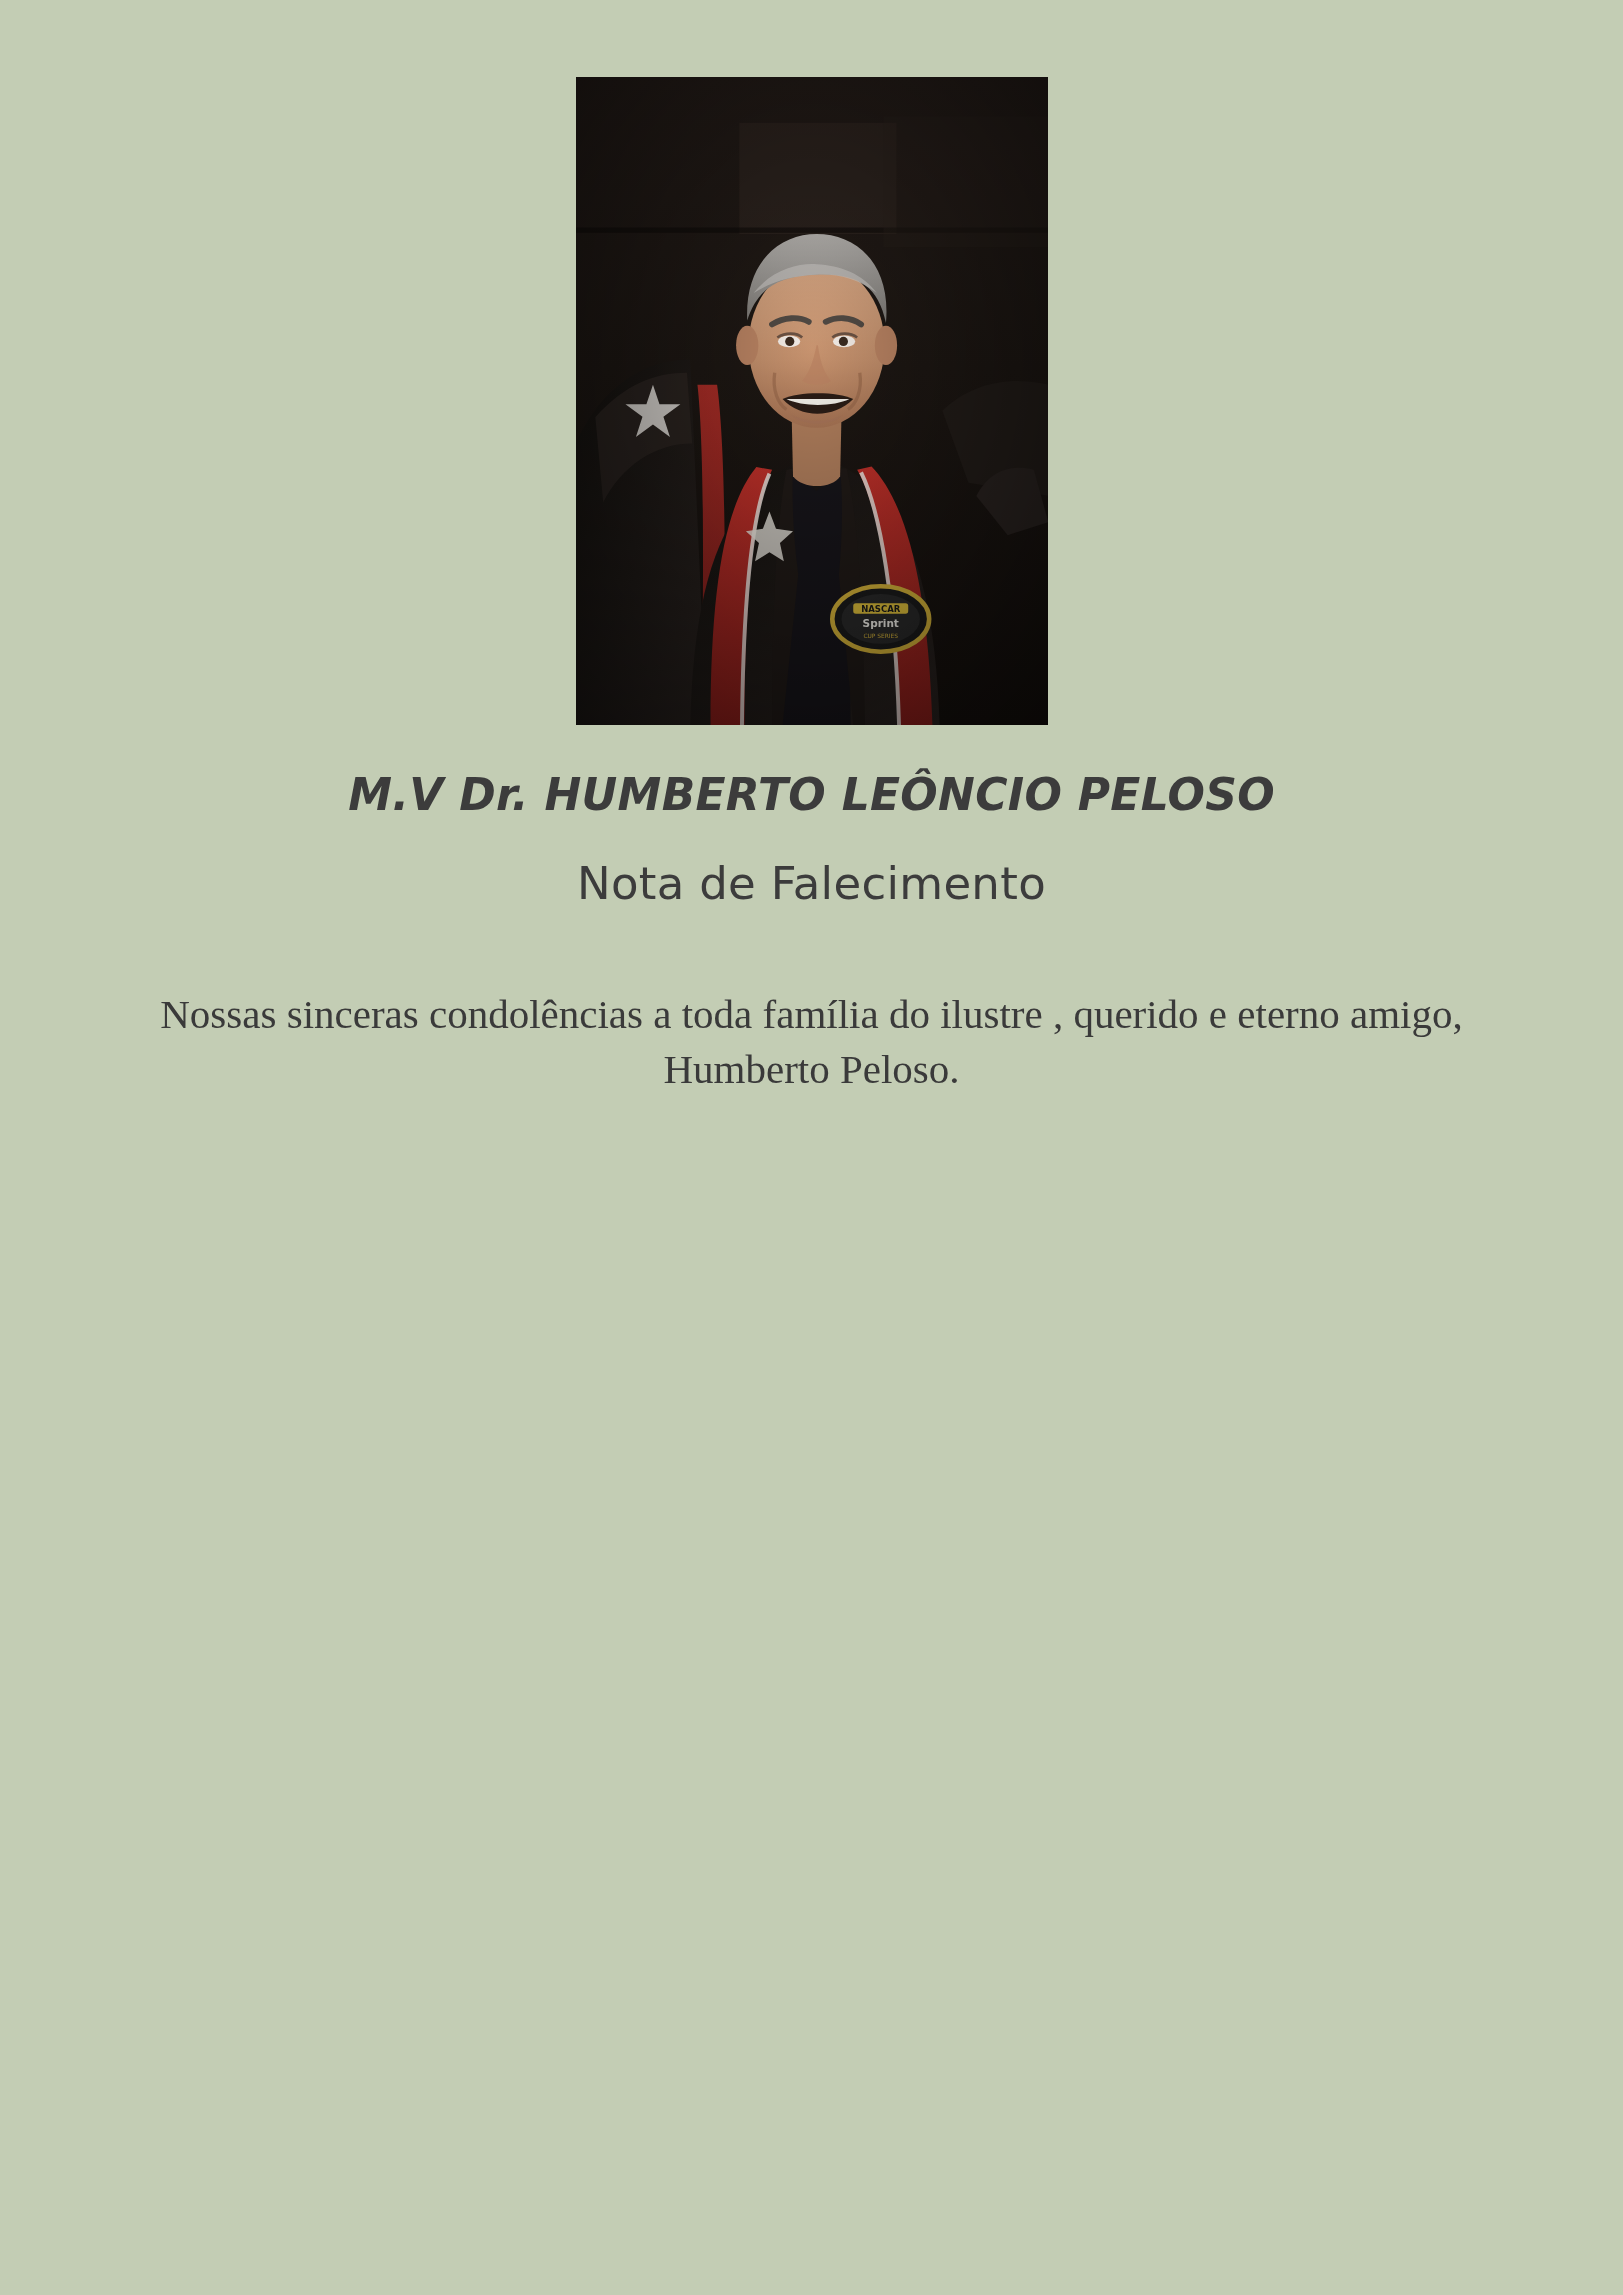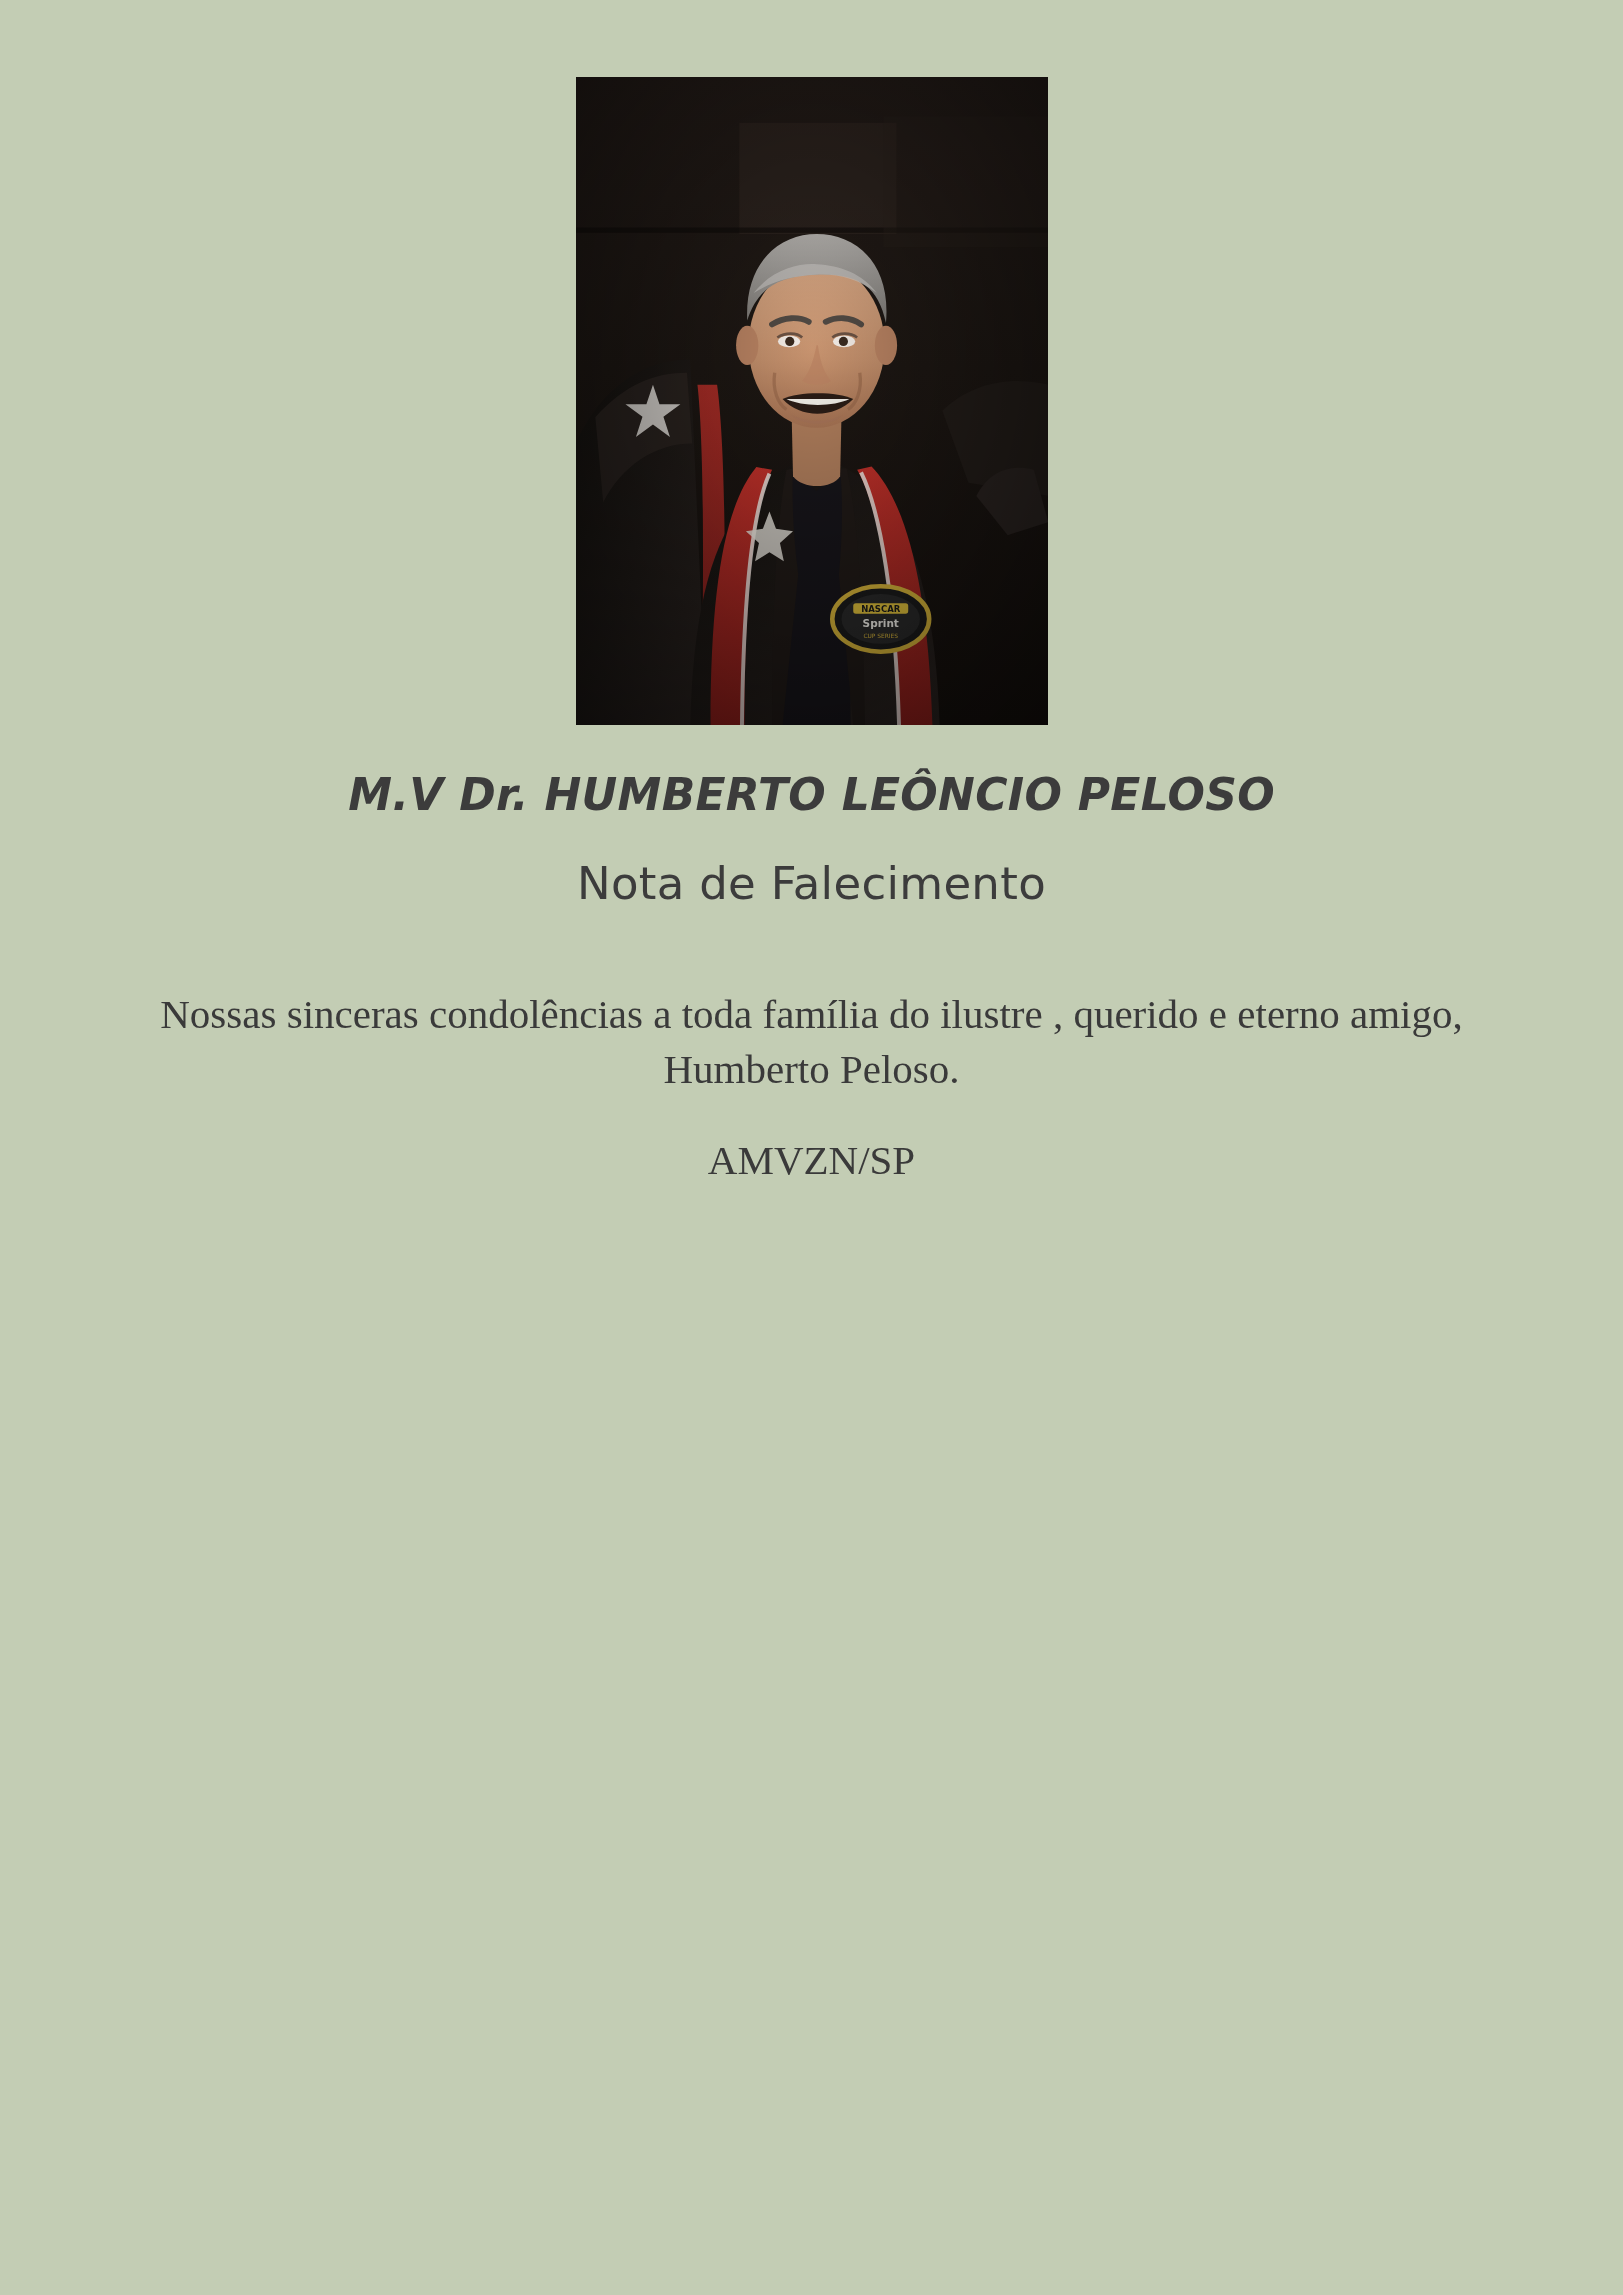--- a/index.html
+++ b/index.html
@@ -195,17 +195,16 @@
       <rect x="0" y="0" width="722" height="990" fill="url(#vign)"></rect>
     </svg>
   </div>
 
   <div class="headline">M.V Dr. HUMBERTO LEÔNCIO PELOSO</div>
 
   <div class="subtitle">Nota de Falecimento</div>
 
   <div class="body-block">
     <p class="para">Nossas sinceras condolências a toda família do ilustre , querido  e eterno amigo,  Humberto Peloso.</p>
-    <p class="para signature">AMVZN/SP</p>
   </div>
 
 </div>
 
 
 </body></html>

